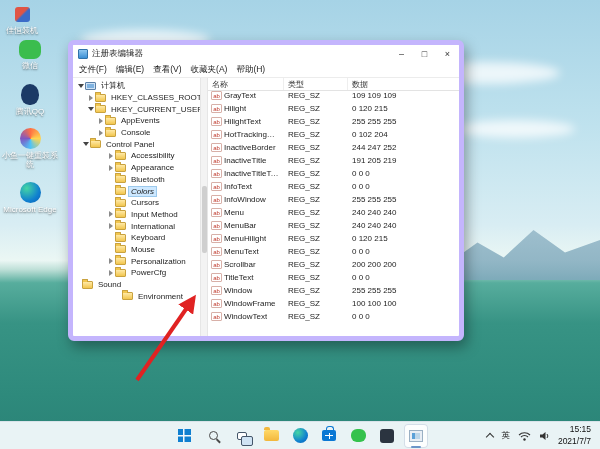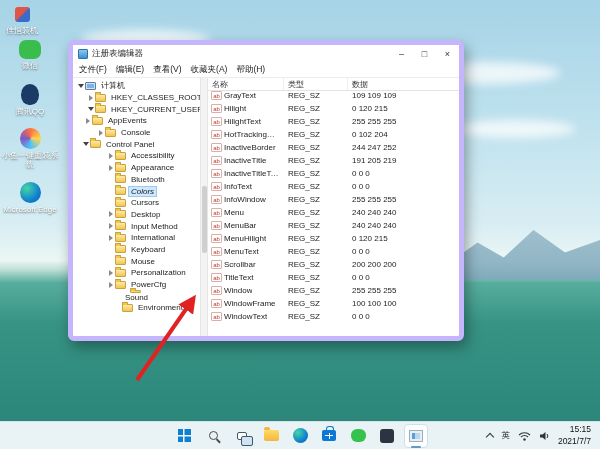--- a/index.html
+++ b/index.html
@@ -219,21 +219,21 @@
           <div class="tree-row" style="padding-left: 13px;">
             <span class="expander closed"></span>
             <span class="node-icon folder"></span>
             <span class="tree-label">HKEY_CLASSES_ROOT</span>
           </div>
           <div class="tree-row" style="padding-left: 13px;">
             <span class="expander open"></span>
             <span class="node-icon folder-open"></span>
             <span class="tree-label">HKEY_CURRENT_USER</span>
           </div>
-          <div class="tree-row" style="padding-left: 10px;">
+          <div class="tree-row" style="padding-left: 23px;">
             <span class="expander closed"></span>
             <span class="node-icon folder"></span>
             <span class="tree-label">AppEvents</span>
           </div>
           <div class="tree-row" style="padding-left: 23px;">
             <span class="expander closed"></span>
             <span class="node-icon folder"></span>
             <span class="tree-label">Console</span>
           </div>
           <div class="tree-row" style="padding-left: 8px;">
@@ -262,25 +262,20 @@
             <span class="tree-label">Colors</span>
           </div>
           <div class="tree-row" style="padding-left: 33px;">
             <span class="expander none"></span>
             <span class="node-icon folder"></span>
             <span class="tree-label">Cursors</span>
           </div>
           <div class="tree-row" style="padding-left: 33px;">
             <span class="expander closed"></span>
             <span class="node-icon folder"></span>
-            <span class="tree-label">Desktop</span>
-          </div>
-          <div class="tree-row" style="padding-left: 33px;">
-            <span class="expander closed"></span>
-            <span class="node-icon folder"></span>
             <span class="tree-label">Input Method</span>
           </div>
           <div class="tree-row" style="padding-left: 33px;">
             <span class="expander closed"></span>
             <span class="node-icon folder"></span>
             <span class="tree-label">International</span>
           </div>
           <div class="tree-row" style="padding-left: 33px;">
             <span class="expander none"></span>
             <span class="node-icon folder"></span>
@@ -294,21 +289,21 @@
           <div class="tree-row" style="padding-left: 33px;">
             <span class="expander closed"></span>
             <span class="node-icon folder"></span>
             <span class="tree-label">Personalization</span>
           </div>
           <div class="tree-row" style="padding-left: 33px;">
             <span class="expander closed"></span>
             <span class="node-icon folder"></span>
             <span class="tree-label">PowerCfg</span>
           </div>
-          <div class="tree-row" style=" flex-direction: column;">
+          <div class="tree-row" style="">
             <span class="expander none"></span>
             <span class="node-icon folder"></span>
             <span class="tree-label">Sound</span>
           </div>
           <div class="tree-row" style="padding-left: 40px;">
             <span class="expander none"></span>
             <span class="node-icon folder"></span>
             <span class="tree-label">Environment</span>
           </div>
         </div>

